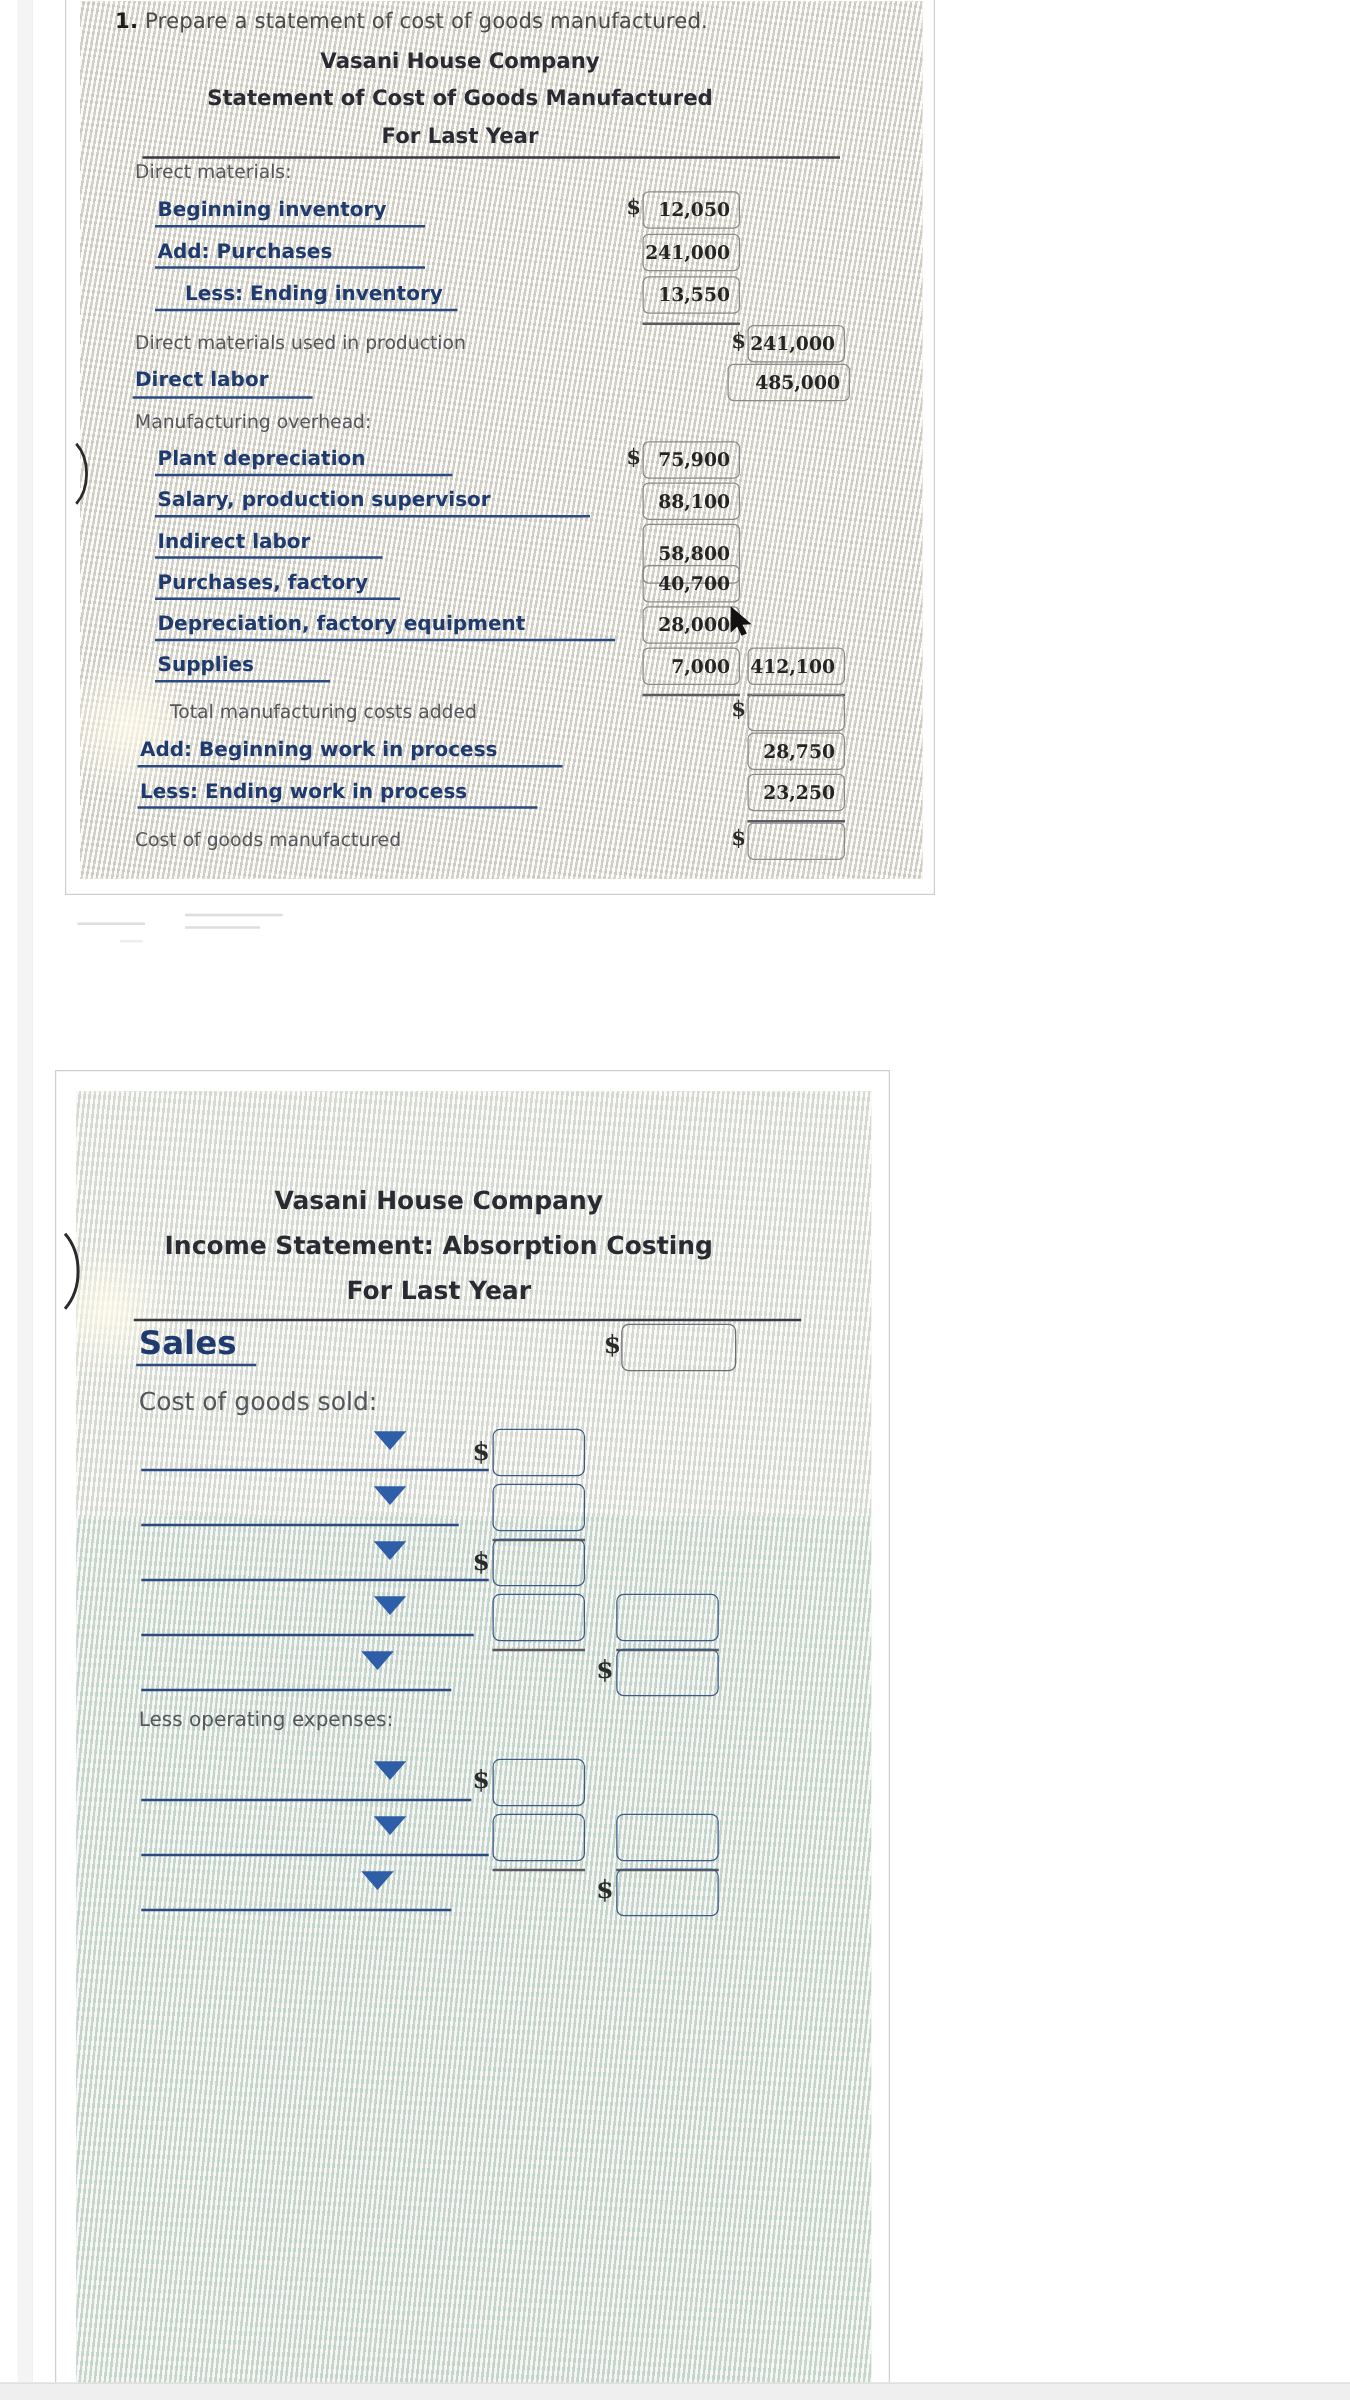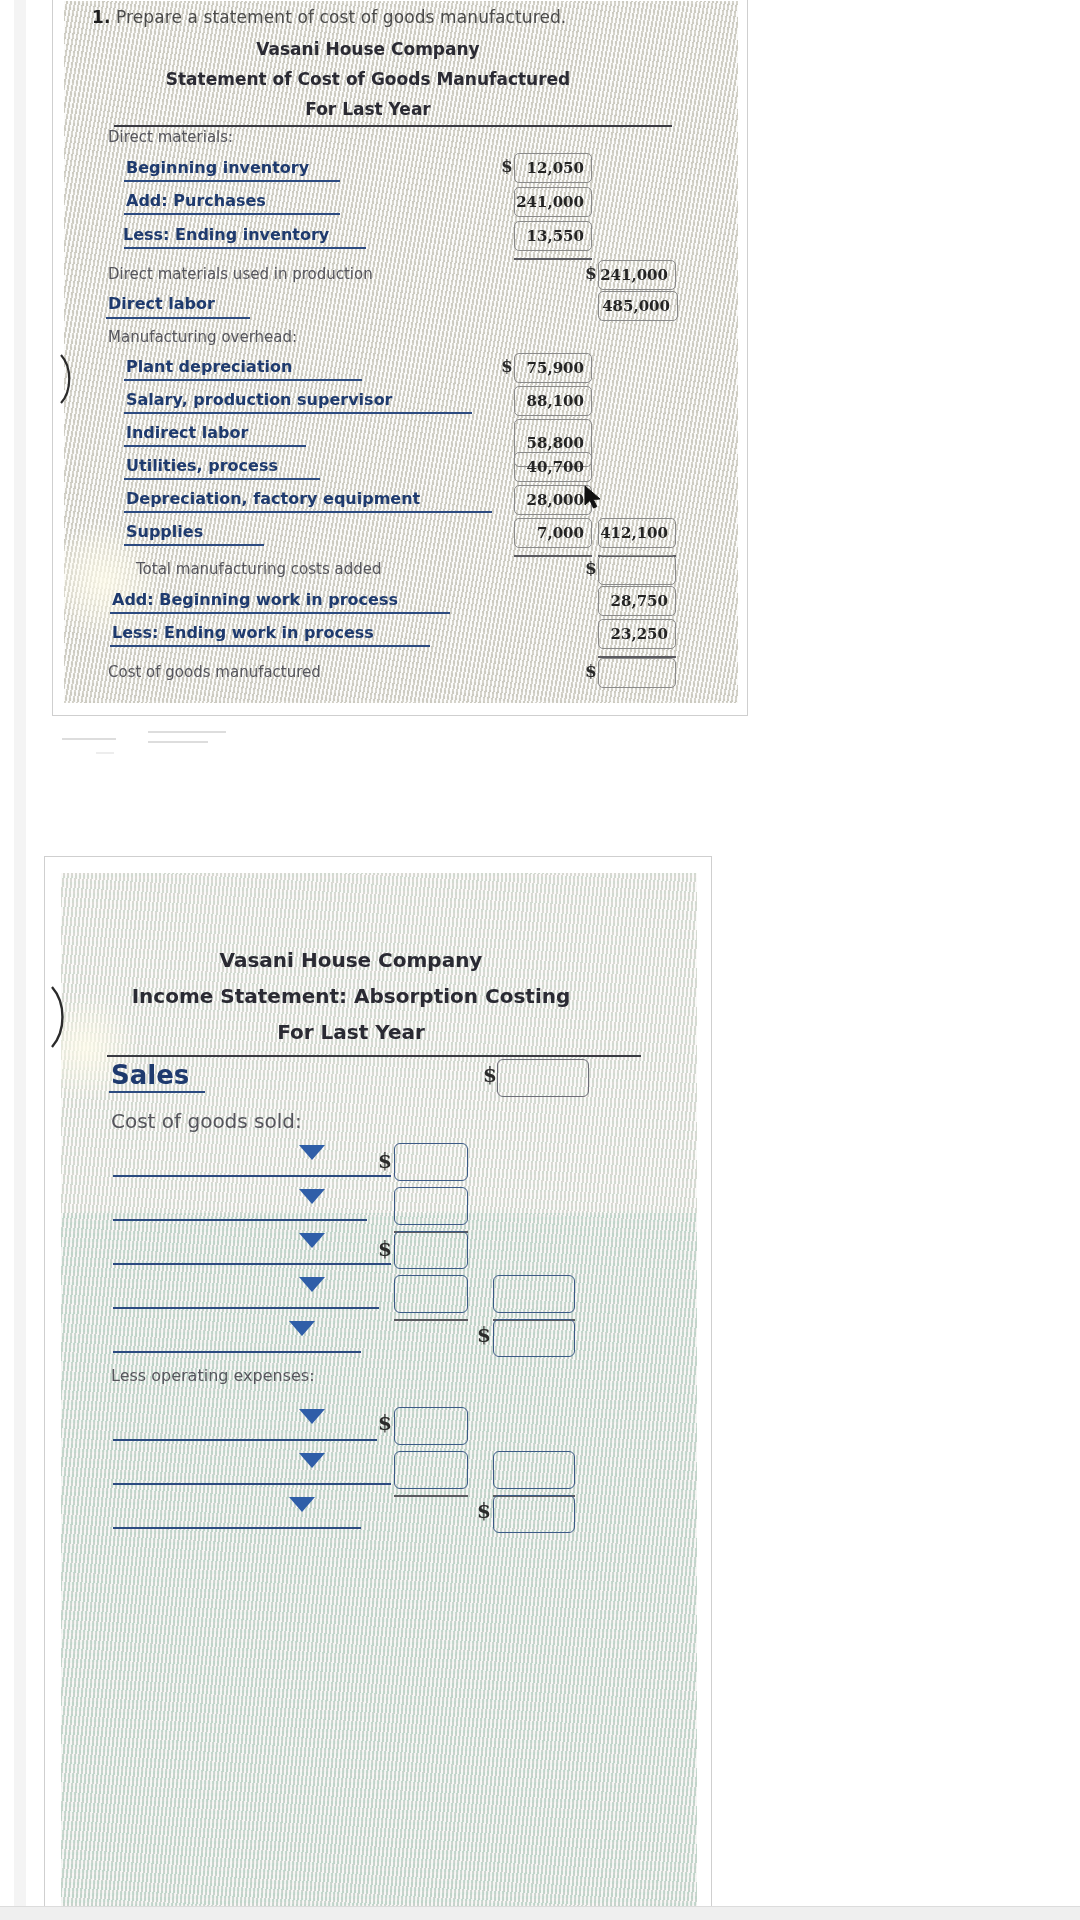--- a/index.html
+++ b/index.html
@@ -223,49 +223,49 @@
 
       <div class="lbl-blue" style="left:62px; top:157px;">Beginning inventory</div>
       <div class="uline" style="left:60px; top:179px; width:216px;"></div>
       <div class="dollar" style="left:437px; top:155px;">$</div>
       <div class="vbox" style="left:450px; top:152px; width:78px; height:30px;">12,050</div>
 
       <div class="lbl-blue" style="left:62px; top:190px;">Add: Purchases</div>
       <div class="uline" style="left:60px; top:212px; width:216px;"></div>
       <div class="vbox" style="left:450px; top:186px; width:78px; height:30px;">241,000</div>
 
-      <div class="lbl-blue" style="left:59px; top:224px;">Less: Ending inventory</div>
+      <div class="lbl-blue" style="left:44px; top:224px;padding-left:40px;">Less: Ending inventory</div>
       <div class="uline" style="left:60px; top:246px; width:242px;"></div>
       <div class="vbox" style="left:450px; top:220px; width:78px; height:30px;">13,550</div>
       <div class="subrule" style="left:450px; top:257px; width:78px;"></div>
 
       <div class="lbl-plain" style="left:44px; top:264px;">Direct materials used in production</div>
       <div class="dollar" style="left:521px; top:262px;">$</div>
       <div class="vbox" style="left:534px; top:259px; width:78px; height:30px;">241,000</div>
 
       <div class="lbl-blue" style="left:44px; top:293px;">Direct labor</div>
       <div class="uline" style="left:42px; top:316px; width:144px;"></div>
-      <div class="vbox" style="left:534px; top:290px; width:80px; height:30px;">485,000</div>
+      <div class="vbox" style="left:518px; top:290px; width:98px; height:30px;">485,000</div>
 
       <div class="lbl-plain" style="left:44px; top:327px;">Manufacturing overhead:</div>
 
       <div class="lbl-blue" style="left:62px; top:356px;">Plant depreciation</div>
       <div class="uline" style="left:60px; top:378px; width:238px;"></div>
       <div class="dollar" style="left:437px; top:355px;">$</div>
       <div class="vbox" style="left:450px; top:352px; width:78px; height:30px;">75,900</div>
 
       <div class="lbl-blue" style="left:62px; top:389px;">Salary, production supervisor</div>
       <div class="uline" style="left:60px; top:411px; width:348px;"></div>
       <div class="vbox" style="left:450px; top:385px; width:78px; height:30px;">88,100</div>
 
       <div class="lbl-blue" style="left:62px; top:422px;">Indirect labor</div>
       <div class="uline" style="left:60px; top:444px; width:182px;"></div>
       <div class="vbox" style="left:450px; top:418px; width:78px; height:48px;">58,800</div>
 
-      <div class="lbl-blue" style="left:62px; top:455px;">Utilities, process</div>
+      <div class="lbl-blue" style="left:62px; top:455px;">Purchases, factory</div>
       <div class="uline" style="left:60px; top:477px; width:196px;"></div>
       <div class="vbox" style="left:450px; top:451px; width:78px; height:30px;">40,700</div>
 
       <div class="lbl-blue" style="left:62px; top:488px;">Depreciation, factory equipment</div>
       <div class="uline" style="left:60px; top:510px; width:368px;"></div>
       <div class="vbox" style="left:450px; top:484px; width:78px; height:30px;">28,000</div>
 
       <div class="lbl-blue" style="left:62px; top:521px;">Supplies</div>
       <div class="uline" style="left:60px; top:543px; width:140px;"></div>
       <div class="vbox" style="left:450px; top:517px; width:78px; height:30px;">7,000</div>

